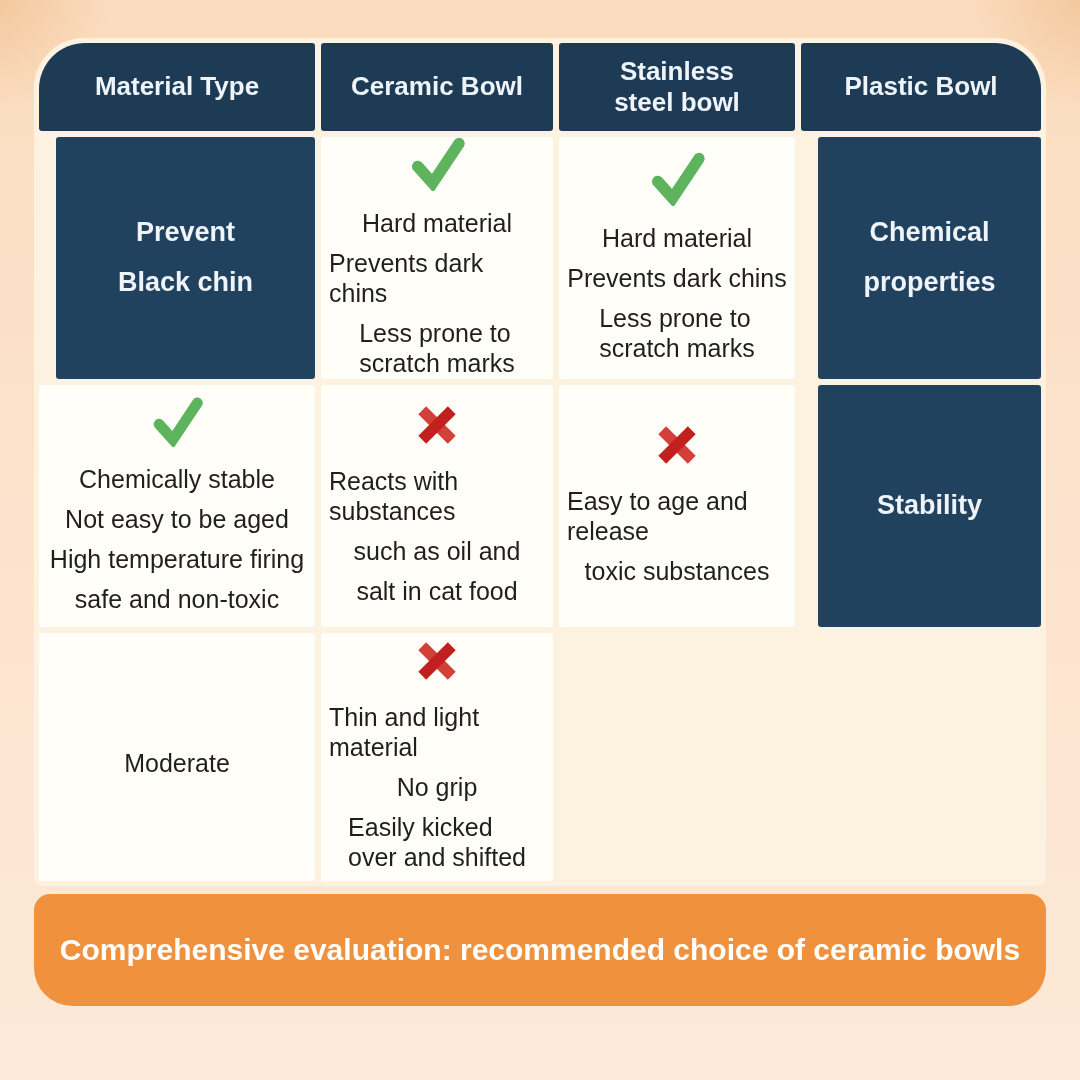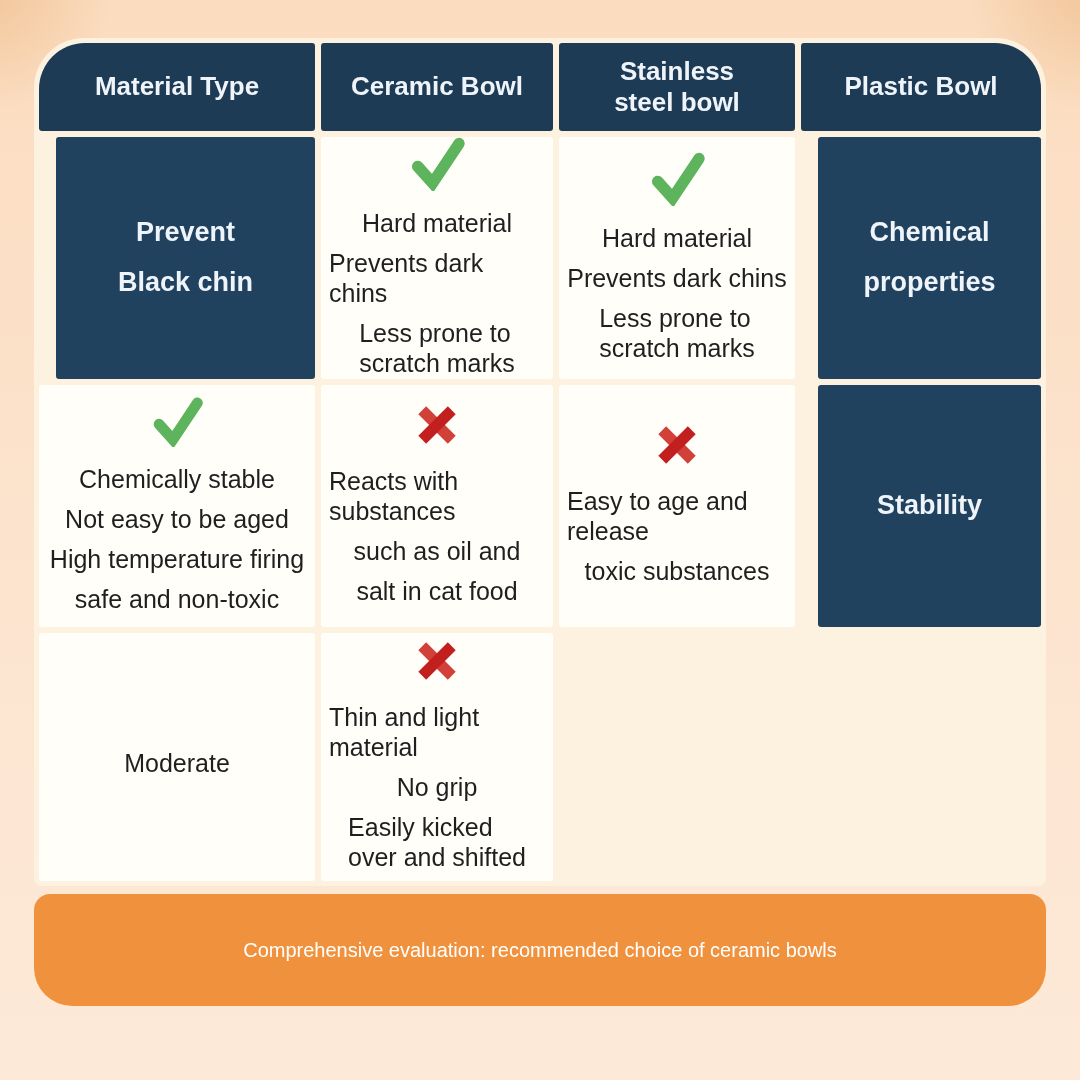--- a/index.html
+++ b/index.html
@@ -53,21 +53,21 @@
     font-size:25px;font-weight:400;color:#1f1f1f;
     text-align:left;line-height:1.2;white-space:pre-line;
     margin:5px 0;
   }
   .footer-banner{
     position:absolute;left:34px;top:894px;width:1012px;height:112px;
     background:#f0923d;border-radius:16px 16px 38px 38px;
     display:flex;align-items:center;justify-content:center;
   }
   .footer-text{
-    color:#ffffff;font-size:20px;font-weight:normal;text-align:center;white-space:nowrap;
+    color:#ffffff;font-size:30px;font-weight:bold;text-align:center;white-space:nowrap;
   }
   svg{display:block;}
 </style>
 </head>
 <body>
 
 <div class="canvas">
 
   <div class="comp-table">
 

